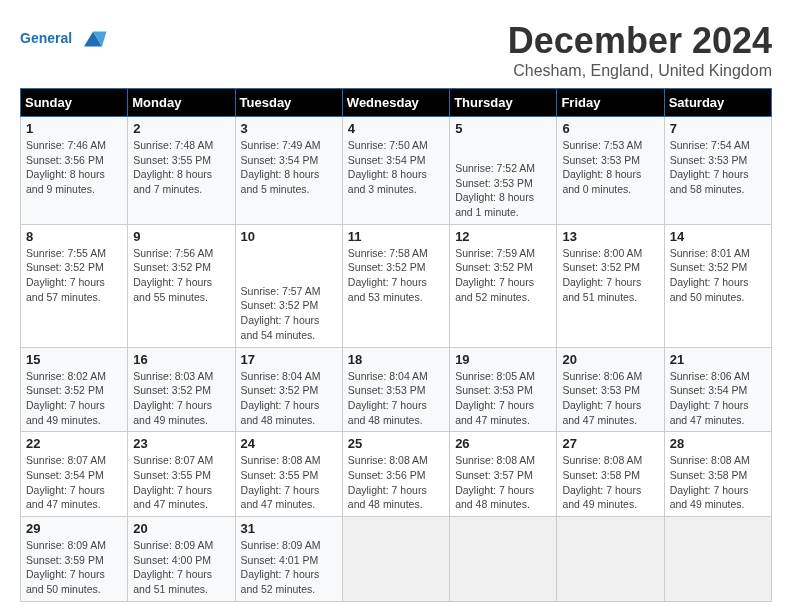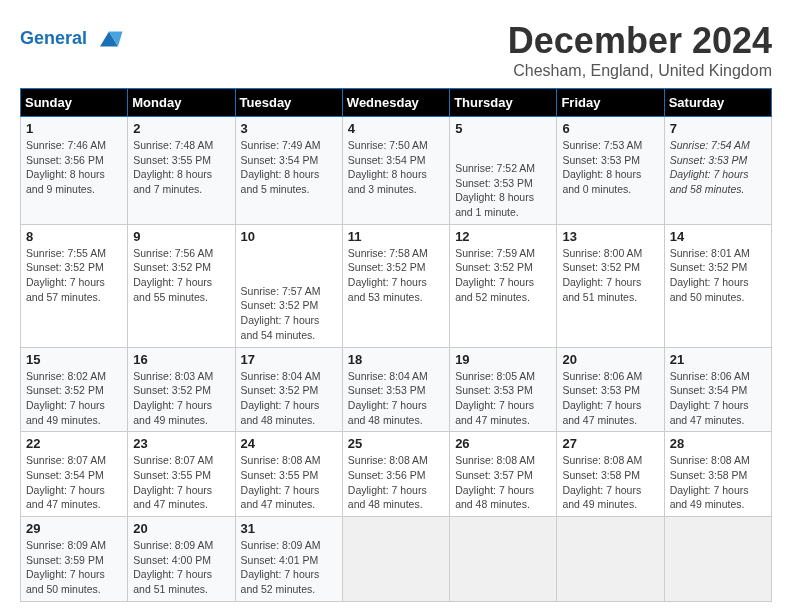--- a/index.html
+++ b/index.html
@@ -15,21 +15,21 @@
       align-items: flex-start;
       justify-content: space-between;
       margin-bottom: 8px;
     }
     .logo {
       display: flex;
       align-items: center;
       margin-top: 4px;
     }
     .logo-text {
-      font-size: 18px;
+      font-size: 14px;
       font-weight: bold;
       color: #333;
       line-height: 1.1;
     }
     .logo-text span {
       color: #1a6fb5;
     }
     .logo-icon {
       width: 30px;
       height: 30px;
@@ -166,21 +166,21 @@
         </td>
         <td>
           <span class="day-num">6</span>
           <div class="day-detail" style="white-space: pre-line;">Sunrise: 7:53 AM
 Sunset: 3:53 PM
 Daylight: 8 hours
 and 0 minutes.</div>
         </td>
         <td>
           <span class="day-num">7</span>
-          <div class="day-detail" style="white-space: pre-line; font-style: italic;">Sunrise: 7:54 AM
+          <div class="day-detail" style="white-space: pre-line;">Sunrise: 7:54 AM
 Sunset: 3:53 PM
 Daylight: 7 hours
 and 58 minutes.</div>
         </td>
       </tr>
       <tr>
         <td>
           <span class="day-num">8</span>
           <div class="day-detail" style="white-space: pre-line;">Sunrise: 7:55 AM
 Sunset: 3:52 PM

